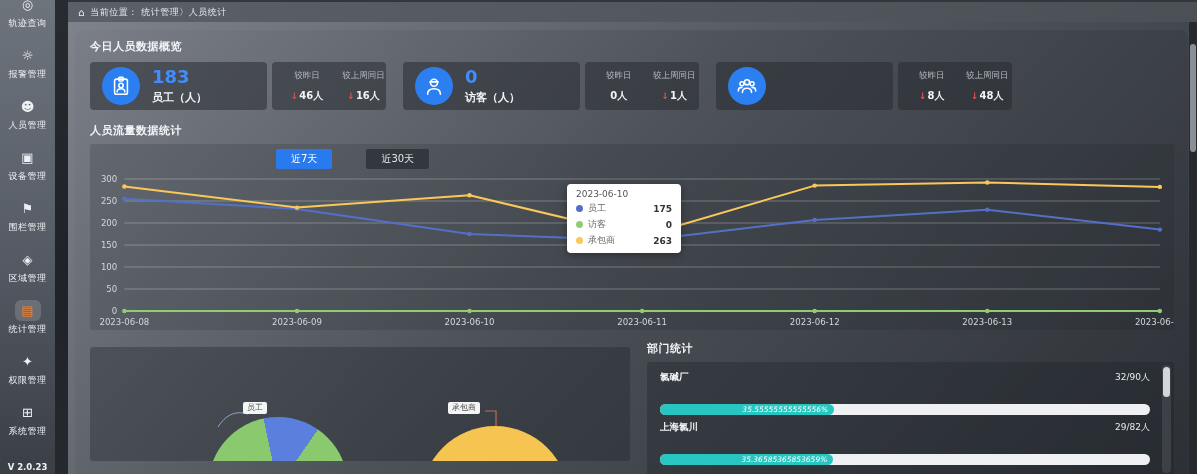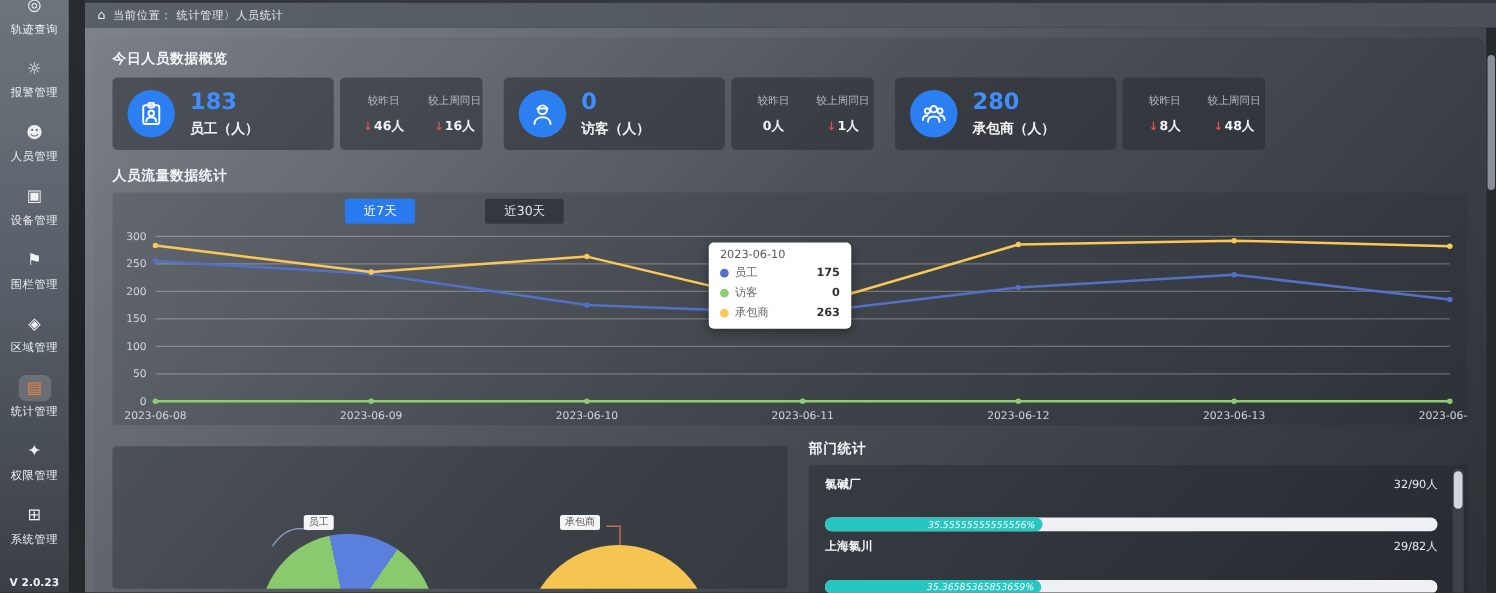--- a/index.html
+++ b/index.html
@@ -39,39 +39,39 @@
   .main-scroll .thumb { position:absolute; top:22px; left:1px; width:6px; height:108px;
     background:#8a9097; border-radius:3px; }
   .content { position:absolute; left:7px; top:8px; right:9px; bottom:0;
     background:linear-gradient(130deg,rgba(120,125,133,.55) 0%,rgba(70,75,82,.55) 45%,rgba(42,46,52,.55) 100%);
     border-radius:8px 8px 0 0; padding:9px 14px 0 15px; }
   .sec-title { font-size:11px; font-weight:bold; color:#f2f4f7; letter-spacing:.5px; }
 
   
   .cards-row { display:flex; gap:17px; margin-top:8px; }
   .card-group { display:flex; gap:5px; width:296px; }
-  .stat-card { background:rgba(40,44,50,.55); border-radius:4px; height:58px; }
+  .stat-card { background:rgba(40,44,50,.55); border-radius:4px; height:48px; }
   .stat-card.left { flex:1.35; display:flex; align-items:center; gap:12px; padding:0 10px 0 12px; }
   .stat-card.right { flex:1; display:flex; align-items:center; justify-content:space-evenly; }
   .icon-circle { width:38px; height:38px; border-radius:50%; background:#2b7ff0; flex:none;
     display:flex; align-items:center; justify-content:center; }
   .icon-circle svg { width:22px; height:22px; stroke:#fff; fill:none;
     stroke-width:1.7; stroke-linecap:round; stroke-linejoin:round; }
   .stat-texts .val { font-size:18px; font-weight:bold; color:#3f8dff; line-height:1.1; }
   .stat-texts .cap { font-size:11px; font-weight:bold; color:#f2f4f7; margin-top:3px; }
   .cmp-col { text-align:center;margin-left:18px; }
   .cmp-col .c-lbl { font-size:8.5px; color:#b4b9c0; }
   .cmp-col .c-val { font-size:10px; font-weight:bold; color:#f2f4f7; margin-top:7px; }
   .cmp-col .arrow { color:#e05252; font-size:9px; margin-right:1px; }
 
   
   .flow-title { margin-top:13px; }
   .chart-panel { position:relative; margin-top:6px; height:186px;
     background:rgba(30,33,38,.18); border-radius:3px; padding-top:5px; }
-  .tabs { display:flex; gap:56px; margin-left:186px; }
+  .tabs { display:flex; gap:34px; margin-left:186px; }
   .tab { font-size:10px; padding:3px 15px; border-radius:2px; color:#e3e6ea;
     background:#33383e; cursor:pointer; }
   .tab.active { background:#2979ef; color:#fff; }
   .chart-svg { display:block; width:100%; height:158px; margin-top:2px; }
   .tooltip { position:absolute; left:44%; top:40px; width:114px; background:#fff;
     border-radius:4px; padding:5px 9px 6px 9px; box-shadow:0 2px 8px rgba(0,0,0,.35); z-index:4; }
   .tooltip .tt-date { font-size:9px; color:#555; margin-bottom:3px; }
   .tt-row { display:flex; align-items:center; gap:5px; font-size:9px; color:#666; margin-top:3px; }
   .tt-dot { width:7px; height:7px; border-radius:50%; flex:none; }
   .tt-name { flex:1; }
@@ -231,24 +231,20 @@
     <div class="stat-card left">
       <span class="icon-circle">
               <svg viewBox="0 0 24 24">
                 <circle cx="6.5" cy="9.5" r="2.2"></circle>
                 <circle cx="17.5" cy="9.5" r="2.2"></circle>
                 <circle cx="12" cy="8" r="2.8"></circle>
                 <path d="M2.5 17.5c0-2.6 1.8-4 4-4M21.5 17.5c0-2.6-1.8-4-4-4"></path>
                 <path d="M7 19c0-3 2.2-4.6 5-4.6S17 16 17 19"></path>
               </svg>
             </span>
-      <span class="stat-texts">
-        <div class="val">280</div>
-        <div class="cap">承包商（人）</div>
-      </span>
     </div>
     <div class="stat-card right">
             <div class="cmp-col">
     <div class="c-lbl">较昨日</div>
     <div class="c-val"><span class="arrow">↓</span><span class="cv">8人</span></div>
   </div>
             <div class="cmp-col">
     <div class="c-lbl">较上周同日</div>
     <div class="c-val"><span class="arrow">↓</span><span class="cv">48人</span></div>
   </div>

